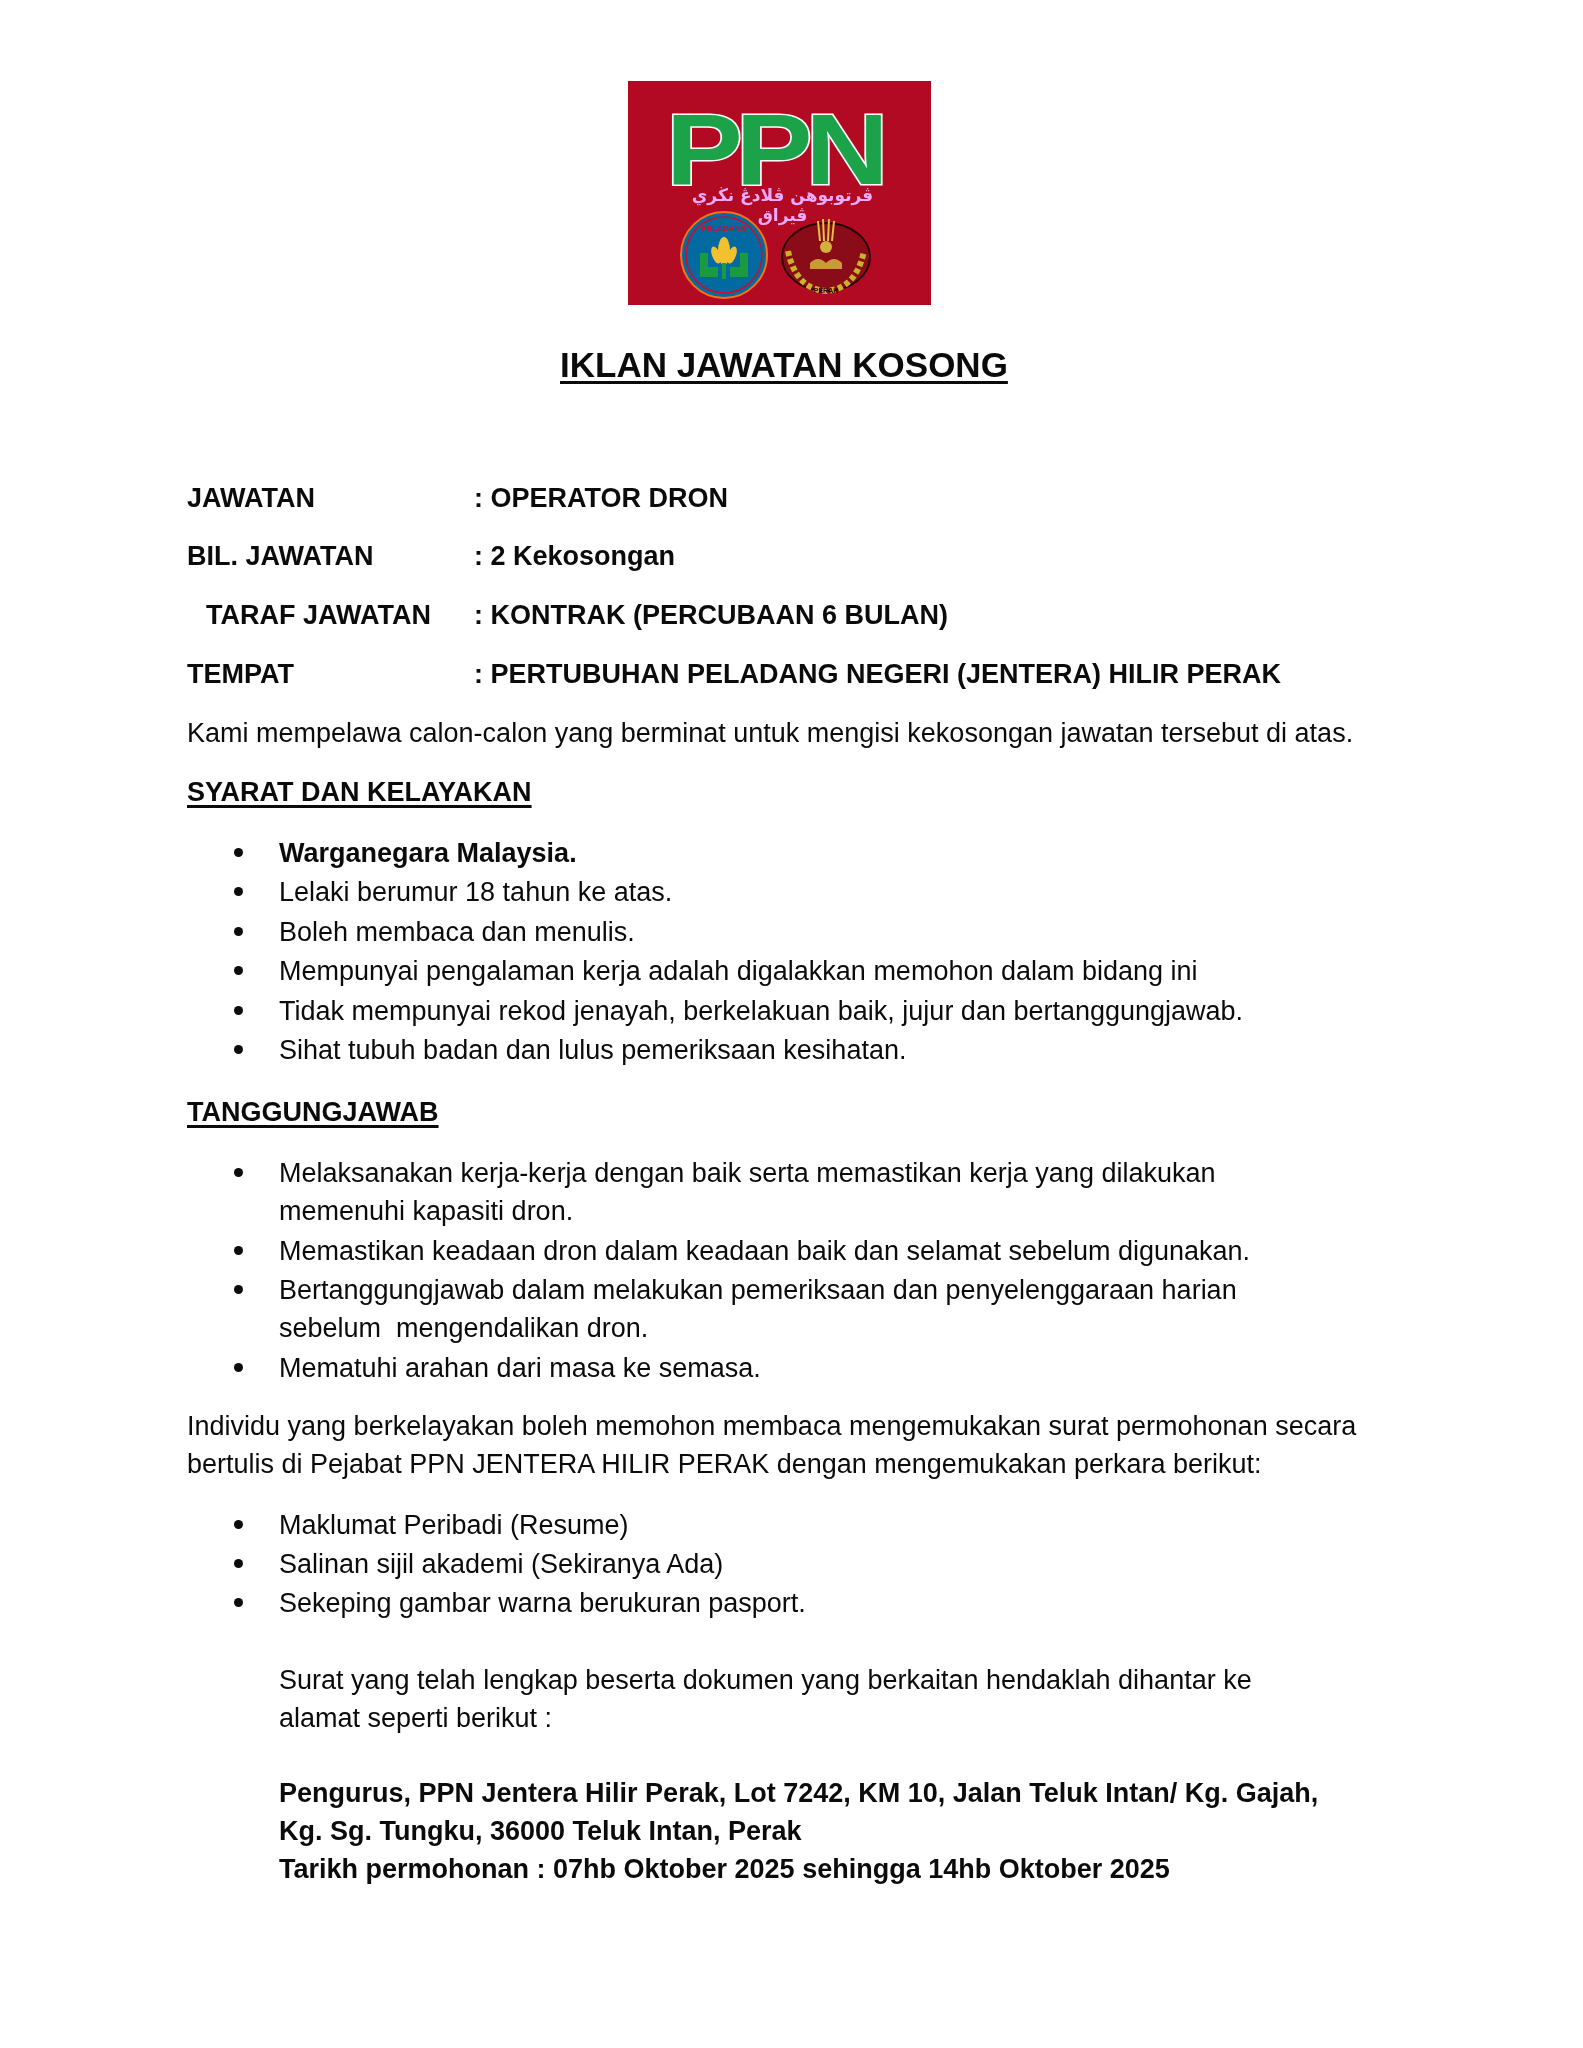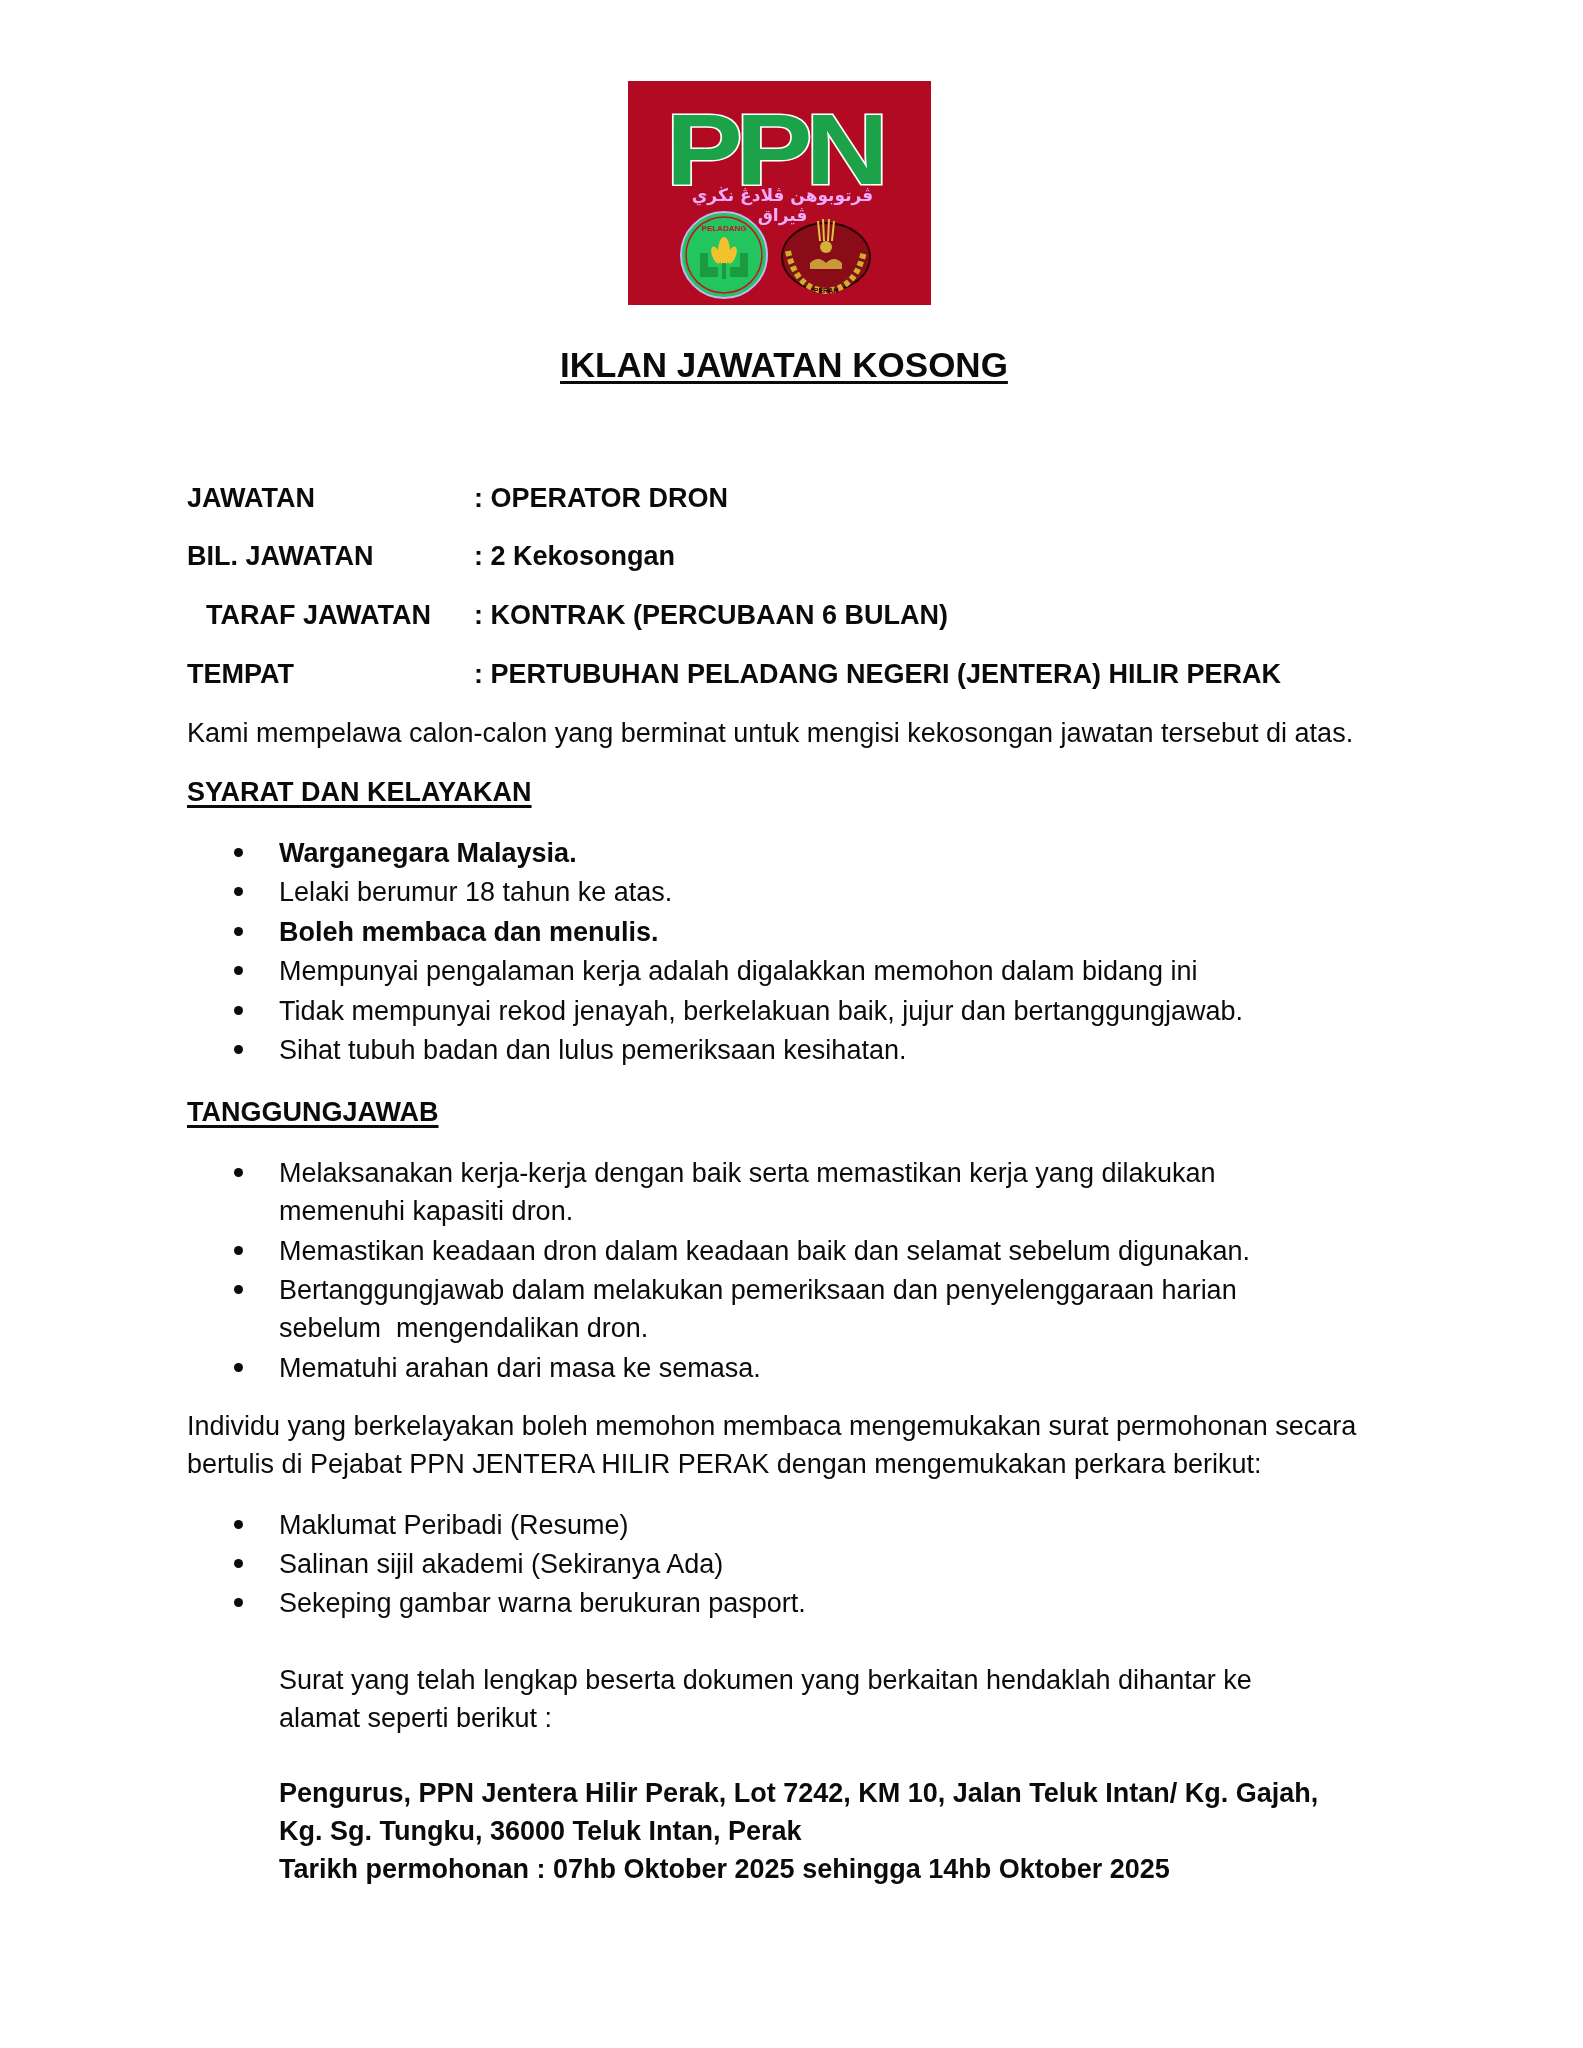--- a/index.html
+++ b/index.html
@@ -11,21 +11,21 @@
   .bullet { position:absolute; width:9px; height:9px; border-radius:50%; background:#0b0b0b; }
 
   
   #logo { position:absolute; left:628px; top:81px; width:303px; height:224px; background:#b10a22; overflow:hidden; }
   #logo .ppn { position:absolute; left:38px; top:18px; font-family:"Liberation Sans", sans-serif; font-weight:bold;
                font-size:100px; line-height:1; color:#1ca34a; letter-spacing:-6px;
                -webkit-text-stroke:3px #ffffff; paint-order:stroke fill; transform:scaleX(1.15); transform-origin:left top; }
   #logo .jawi { position:absolute; left:42px; top:104px; width:225px; text-align:center; color:#f0abfc;
                 font-family:"DejaVu Sans", sans-serif; font-size:17px; font-weight:bold; direction:rtl; }
   #logo .emb1 { position:absolute; left:52px; top:130px; width:84px; height:84px; border-radius:50%;
-                background:#22c55e; border:2px solid #c4b5fd; }
+                background:#0369a1; border:2px solid #f97316; }
   #logo .emb2 { position:absolute; left:148px; top:130px; width:100px; height:86px; }
 </style>
 </head>
 <body>
 
 <div id="logo">
   <div class="ppn">PPN</div>
   <div class="jawi">ڤرتوبوهن ڤلادڠ نڬري ڤيراق</div>
   <div class="emb1">
     <svg width="84" height="84" viewBox="0 0 84 84">
@@ -71,21 +71,21 @@
 
 <div class="ln" style="left:187px; top:720px;">Kami mempelawa calon-calon yang berminat untuk mengisi kekosongan jawatan tersebut di atas.</div>
 
 <div class="ln b u" style="left:187px; top:779px;">SYARAT DAN KELAYAKAN</div>
 <div>
   <span class="bullet" style="left:234px; top:848px;"></span>
   <div class="ln" style="left:279px; top:840px;font-weight:bold;">Warganegara Malaysia.</div>
   <span class="bullet" style="left:234px; top:887px;"></span>
   <div class="ln" style="left:279px; top:879px;">Lelaki berumur 18 tahun ke atas.</div>
   <span class="bullet" style="left:234px; top:927px;"></span>
-  <div class="ln" style="left:279px; top:919px;font-weight:bold;">Boleh membaca dan menulis.</div>
+  <div class="ln" style="left:279px; top:919px;">Boleh membaca dan menulis.</div>
   <span class="bullet" style="left:234px; top:966px;"></span>
   <div class="ln" style="left:279px; top:958px;">Mempunyai pengalaman kerja adalah digalakkan memohon dalam bidang ini</div>
   <span class="bullet" style="left:234px; top:1006px;"></span>
   <div class="ln" style="left:279px; top:998px;">Tidak mempunyai rekod jenayah, berkelakuan baik, jujur dan bertanggungjawab.</div>
   <span class="bullet" style="left:234px; top:1045px;"></span>
   <div class="ln" style="left:279px; top:1037px;">Sihat tubuh badan dan lulus pemeriksaan kesihatan.</div>
 </div>
 
 <div class="ln b u" style="left:187px; top:1099px;">TANGGUNGJAWAB</div>
 <div>

